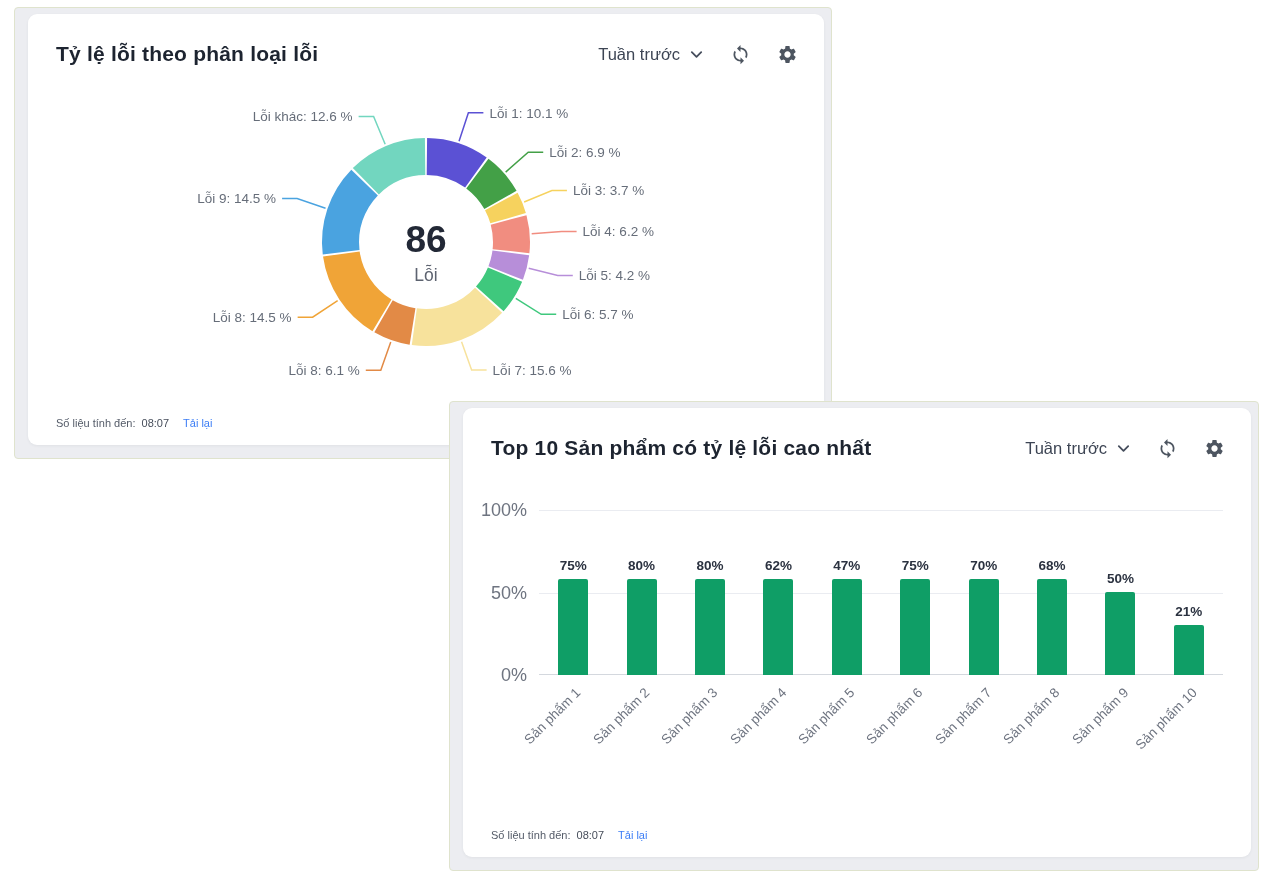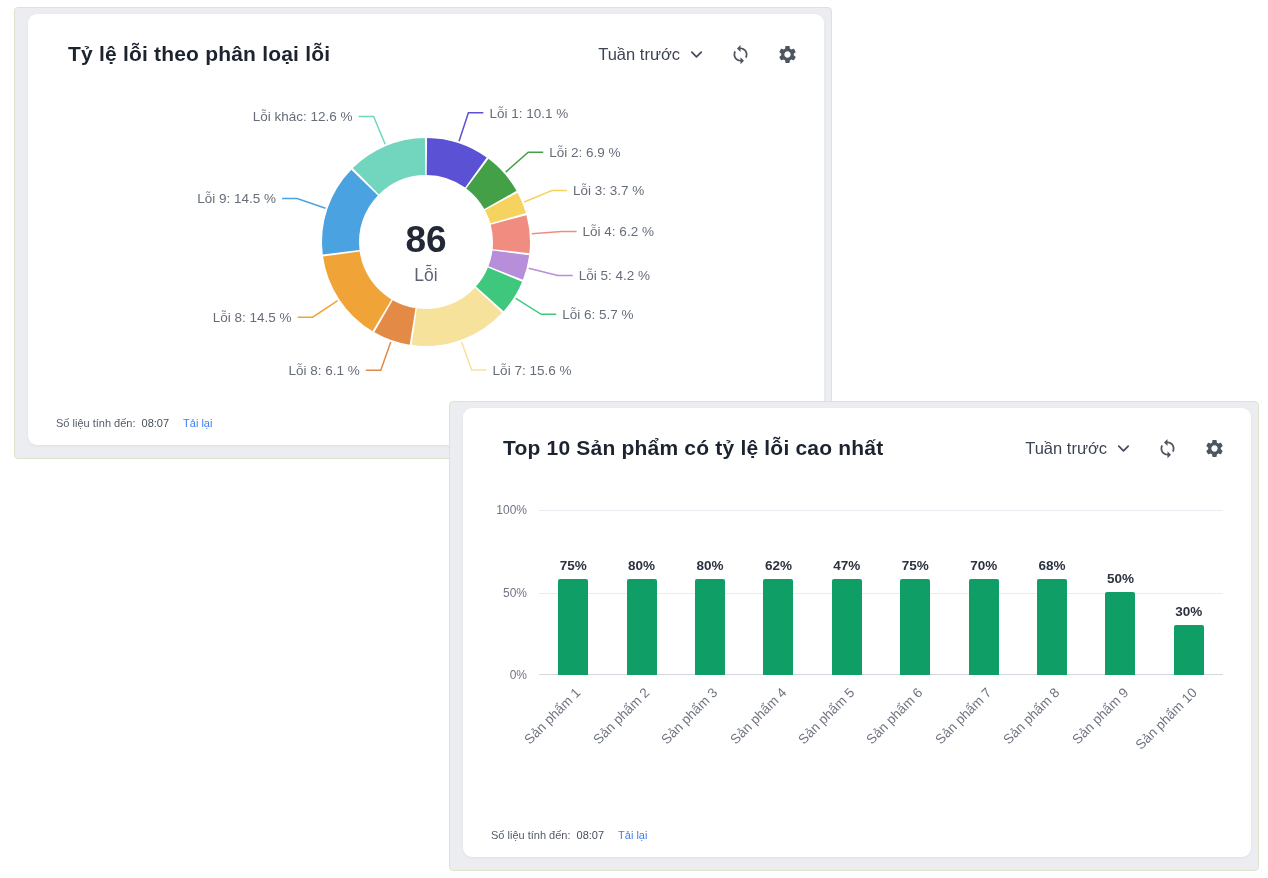--- a/index.html
+++ b/index.html
@@ -14,21 +14,21 @@
   }
   #card1 { left:14px; top:7px; width:818px; height:452px; z-index:1; }
   #card2 { left:449px; top:401px; width:810px; height:470px; z-index:2; }
   .widget-inner {
     position:absolute; left:13px; top:6px; right:7px; bottom:13px;
     background:#ffffff; border-radius:9px;
     box-shadow:0 1px 3px rgba(40,44,50,0.06);
   }
   .card-header {
     display:flex; align-items:center; justify-content:space-between;
-    padding:28px 26px 0 40px;
+    padding:28px 26px 0 28px;
   }
   .card-title {
     font-size:21px; font-weight:700; color:#1d2430; letter-spacing:0.2px;
     white-space:nowrap;
   }
   .controls { display:flex; align-items:center; gap:26px; }
   .period {
     display:flex; align-items:center; gap:9px;
     font-size:16.5px; color:#3d4554; cursor:pointer; white-space:nowrap;
   }
@@ -46,21 +46,21 @@
   #donut-svg { display:block; margin:14px auto 0 auto; font-family:inherit; }
   .center-value { font-size:37px; font-weight:700; fill:#222836; }
   .center-label { font-size:17.5px; fill:#5d6370; }
   .seg-label { font-size:13.5px; fill:#666d79; }
 
   
   .chart-wrap { display:flex; margin-top:50px; padding:0 28px 0 28px; }
   .y-axis { width:48px; flex:none; position:relative; height:165px; }
   .y-label {
     position:absolute; right:12px; transform:translateY(-50%);
-    font-size:12px; color:#6e7480; white-space:nowrap;
+    font-size:18px; color:#6e7480; white-space:nowrap;
   }
   .plot { flex:1; position:relative; height:165px; }
   .gridline { position:absolute; left:0; right:0; height:1px; background:#eaecf1; }
   .gridline.zero { background:#d4d8de; }
   .bars { position:absolute; left:0; right:0; top:0; bottom:0; display:flex;margin-top:48px; }
   .bar-col {
     flex:1; display:flex; flex-direction:column;
     align-items:center; justify-content:flex-end;
   }
   .bar-value {
@@ -220,21 +220,21 @@
             </div>
             <div class="bar-col">
               <div class="bar-value">68%</div>
               <div class="bar" style="height: 112px; background: rgb(15, 158, 102);"></div>
             </div>
             <div class="bar-col">
               <div class="bar-value">50%</div>
               <div class="bar" style="height: 83px; background: rgb(15, 158, 102);"></div>
             </div>
             <div class="bar-col">
-              <div class="bar-value">30%</div>
+              <div class="bar-value">21%</div>
               <div class="bar" style="height: 50px; background: rgb(15, 158, 102);"></div>
             </div>
           </div>
       </div>
     </div>
     <div class="x-axis" id="x-labels">
         <div class="x-col">
           <span class="x-label">Sản phẩm 1</span>
         </div>
         <div class="x-col">

